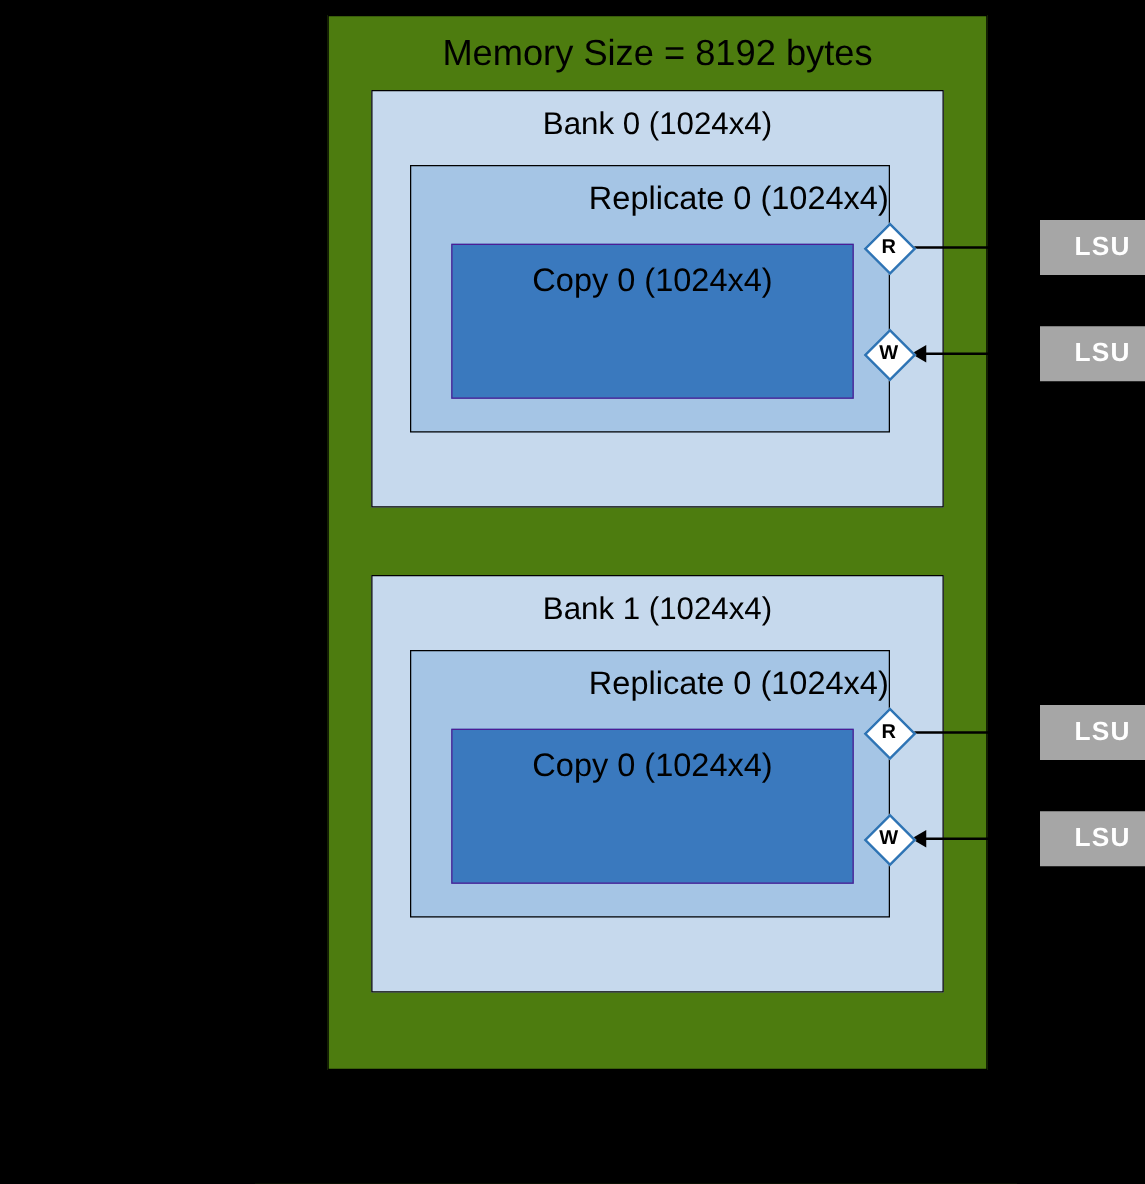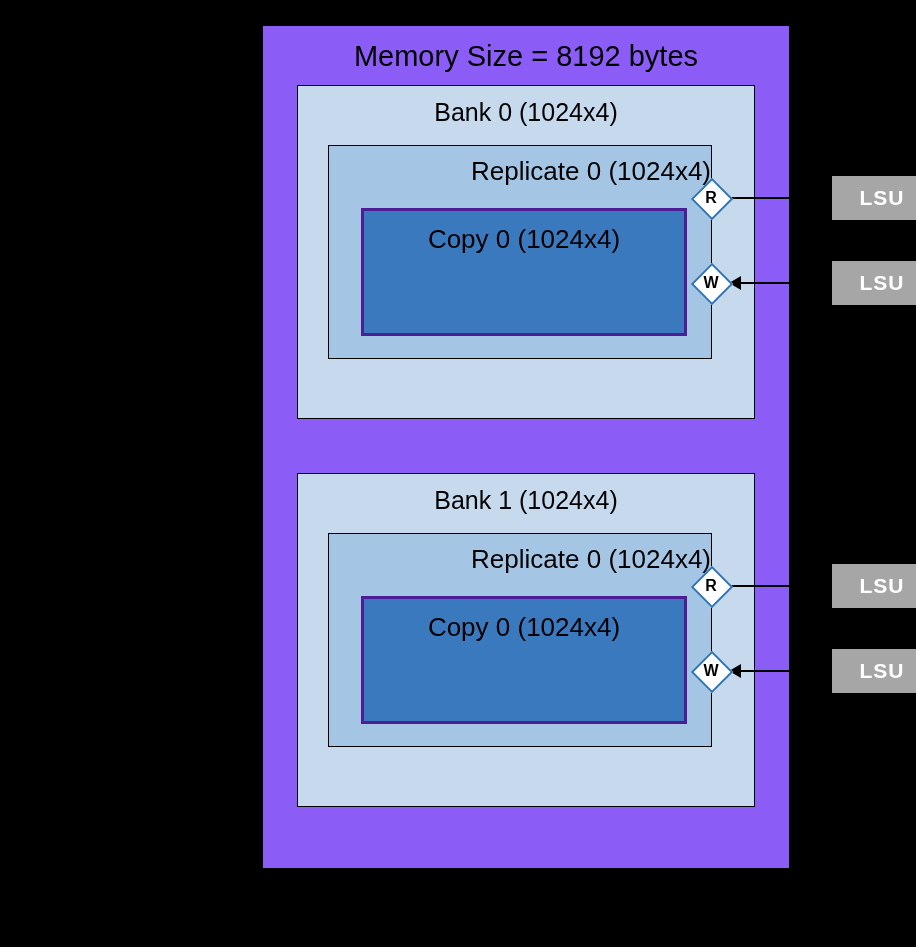--- a/index.html
+++ b/index.html
@@ -7,23 +7,23 @@
     width: 916px; height: 947px;
     background: #000000;
     font-family: "Liberation Sans", sans-serif;
     color: #000;
     overflow: hidden;
   }
   .stage { position: relative; width: 916px; height: 947px; background: #000; }
 
   
   .memory-box {
-    position: absolute; left: 262px; top: 25px;
+    position: absolute; left: 262px; top: 12px;
     width: 526px; height: 842px;
-    background: #8b5cf6; border: 1px solid #000;
+    background: #4d7c0f; border: 1px solid #000;
   }
   .memory-title {
     position: absolute; top: 14px; left: 0; right: 0;
     text-align: center; font-size: 29px; color: #000;
   }
 
   
   .bank {
     position: absolute; left: 34px;
     width: 456px; height: 332px;
@@ -38,21 +38,21 @@
     position: absolute; left: 30px; top: 59px;
     width: 382px; height: 212px;
     background: #a5c5e5; border: 1px solid #000;
   }
   .replicate-title { margin-top: 10px; text-align: right; font-size: 26px; }
 
   
   .copy {
     position: absolute; left: 32px; top: 62px;
     width: 320px; height: 122px;
-    background: #3a79be; border: 3px solid #4c1d95;
+    background: #3a79be; border: 1px solid #4c1d95;
   }
   .copy-title { margin-top: 13px; text-align: center; font-size: 26px; color: #000; }
 
   
   .port {
     position: absolute; width: 40px; height: 40px; margin-left: -20px; margin-top: -20px;
     z-index: 5;
   }
   .port .diamond {
     position: absolute; left: 6px; top: 6px;

